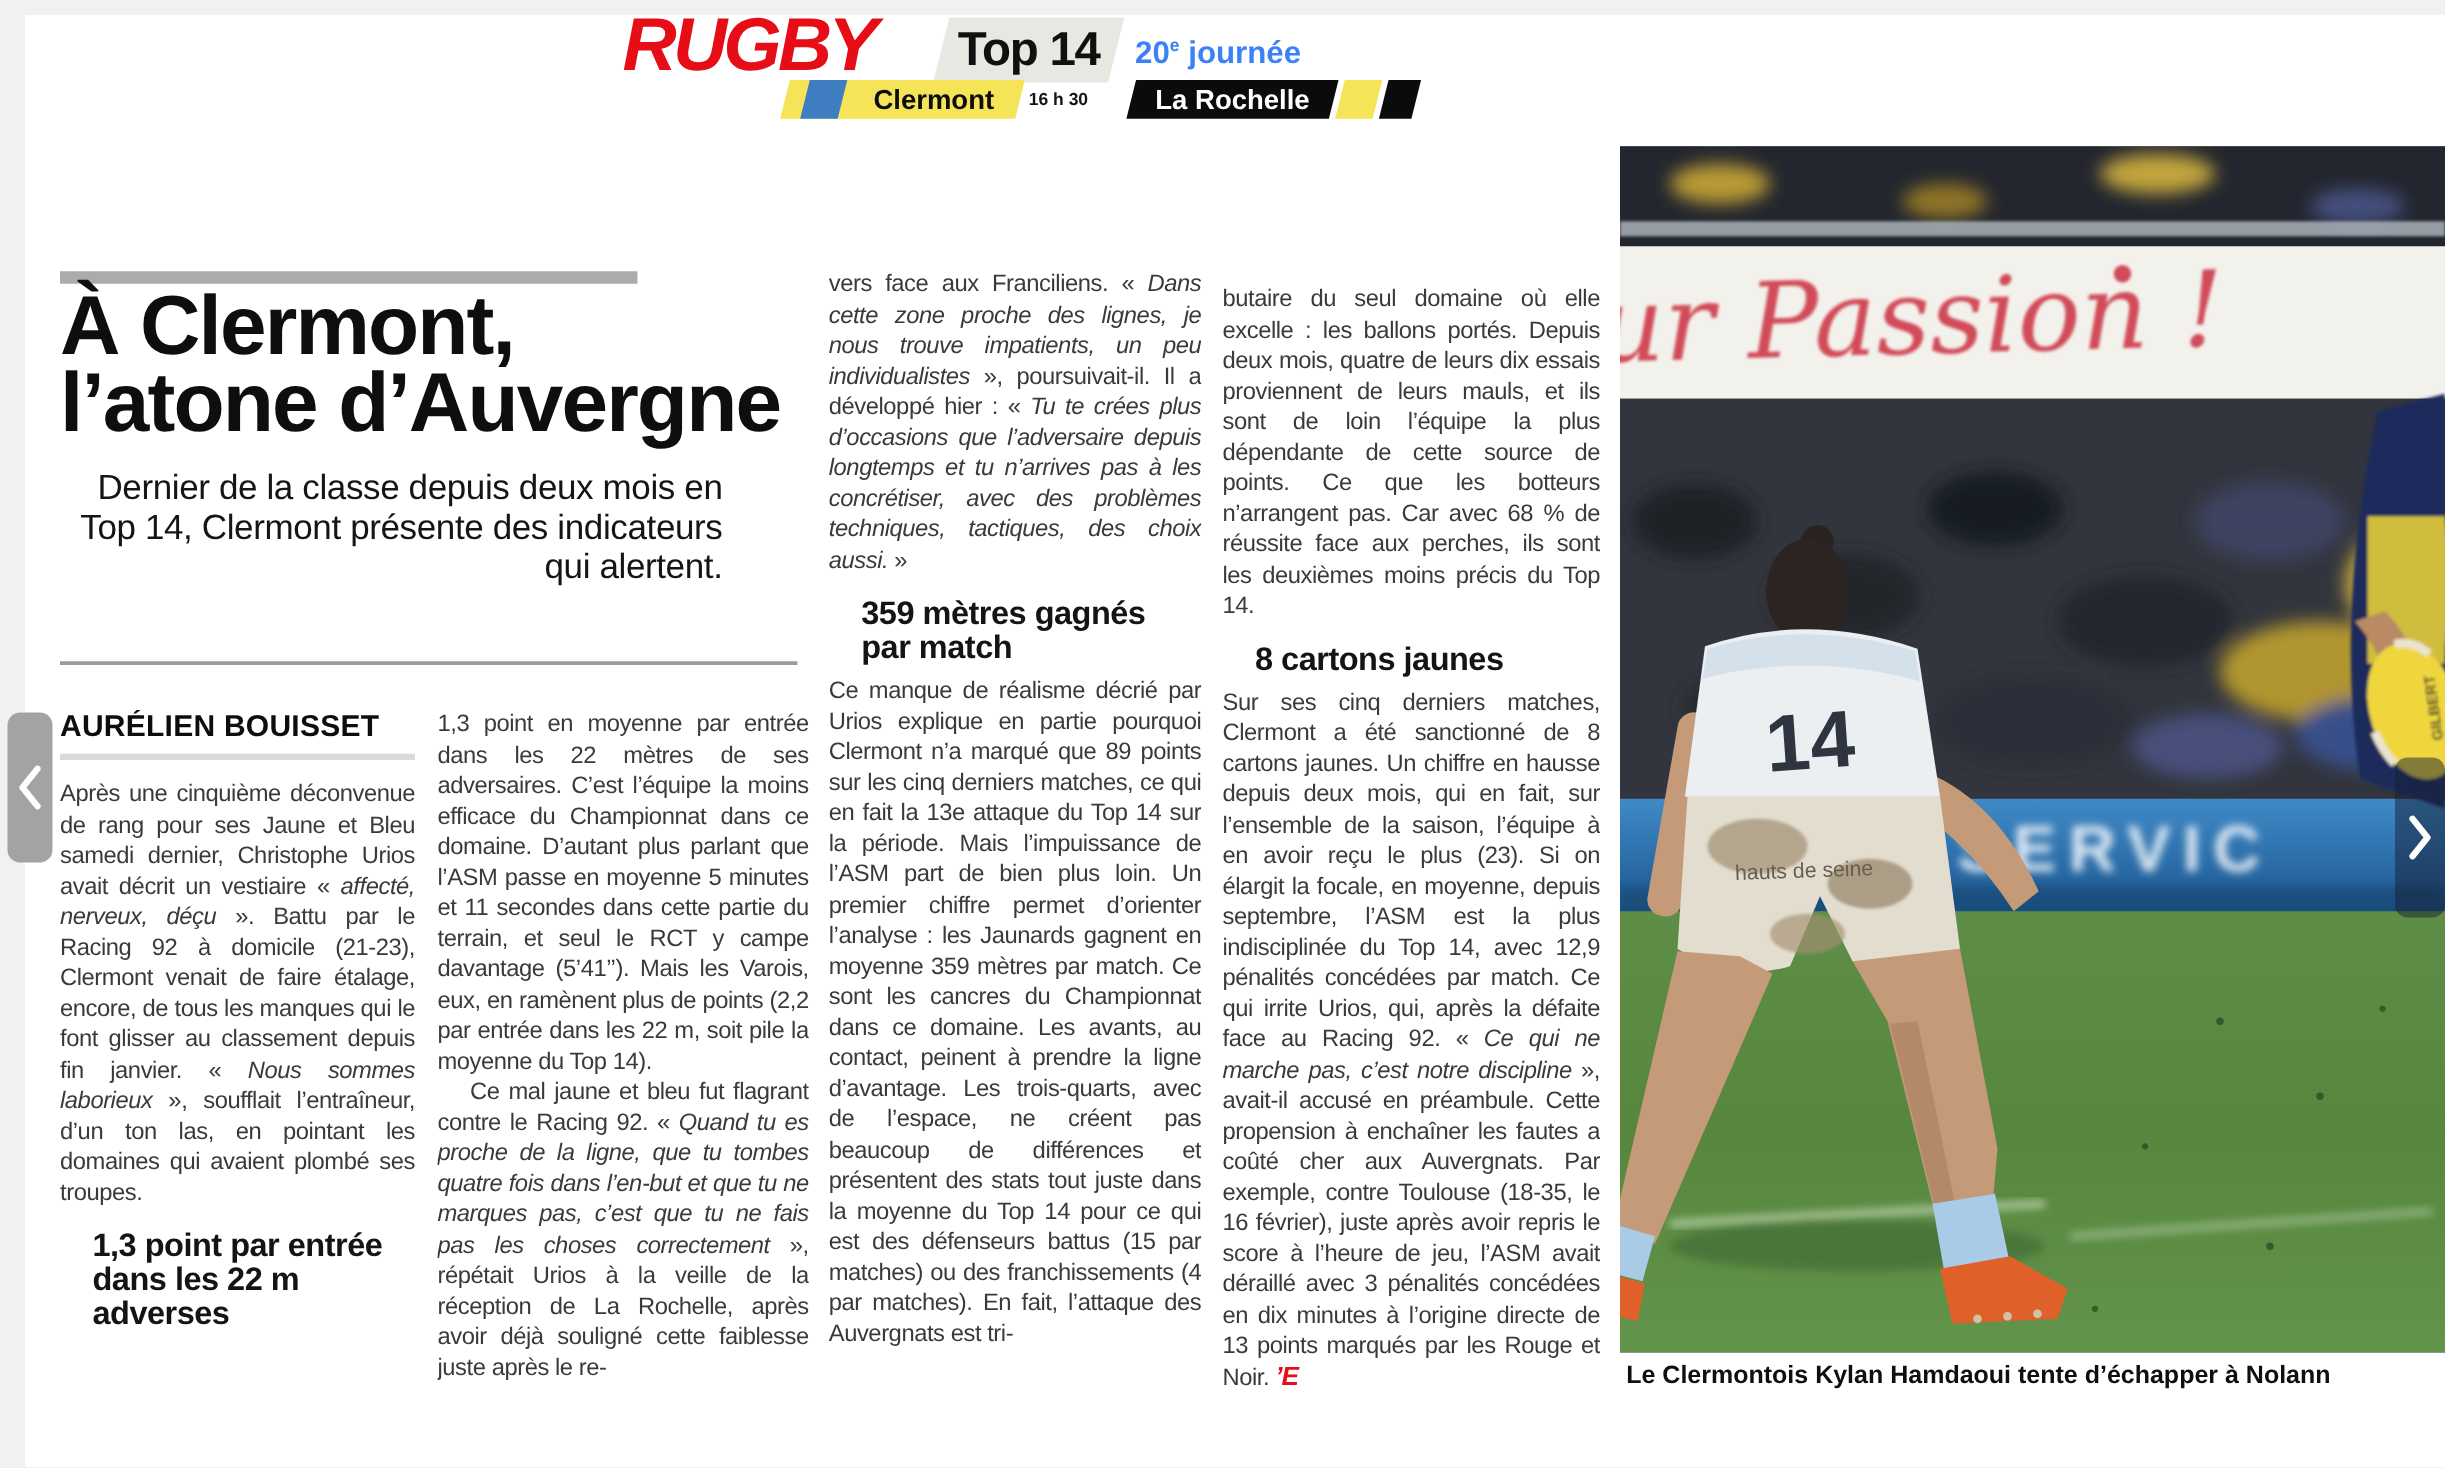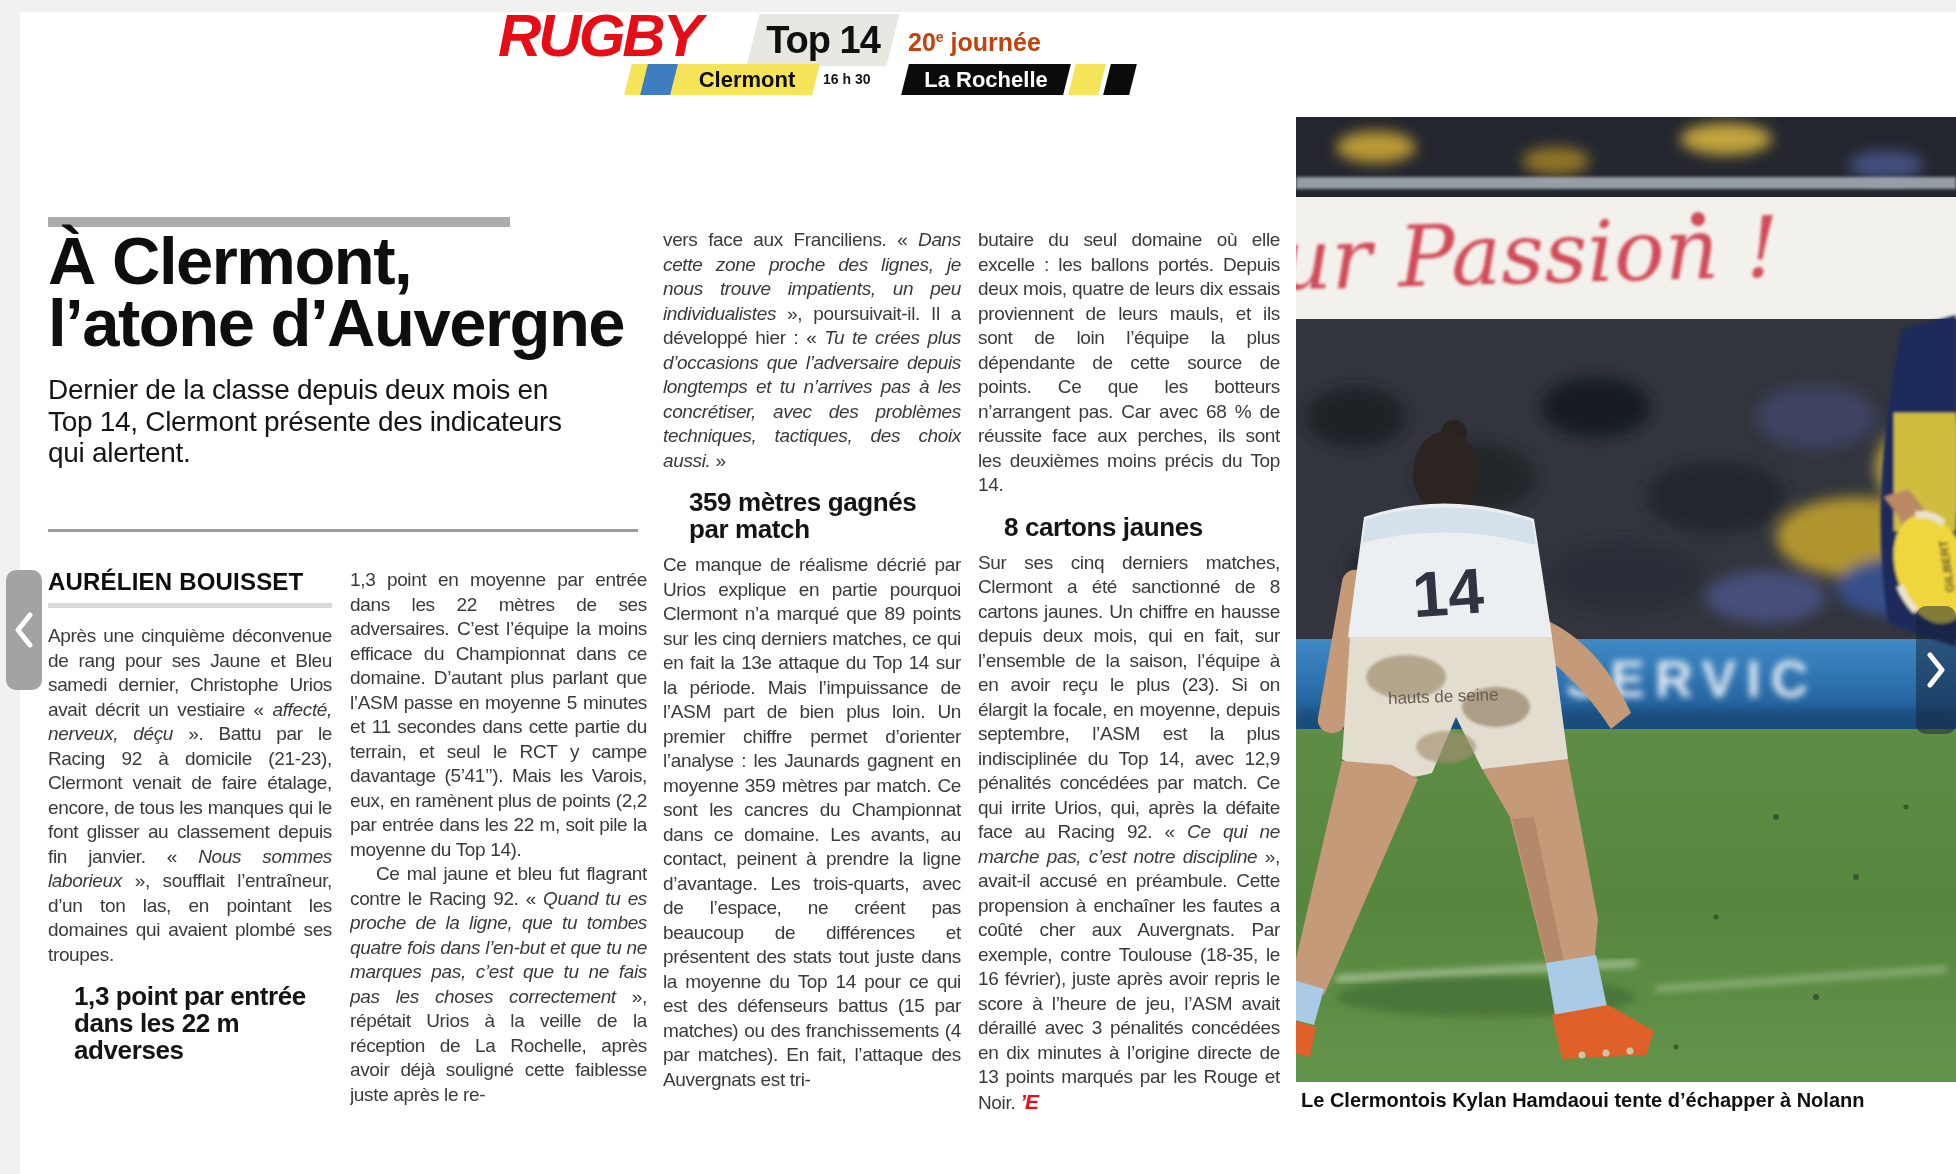--- a/index.html
+++ b/index.html
@@ -7,21 +7,21 @@
          font-family:"Liberation Sans","DejaVu Sans",sans-serif;}
   .sheet{position:absolute;left:20px;top:12px;width:1936px;height:1162px;background:#ffffff;}
 
   
   .rugby-logo{position:absolute;left:478px;top:-8px;font-size:60px;font-weight:900;font-style:italic;
               letter-spacing:-3px;color:#e60d17;line-height:64px;}
   .top14-plate{position:absolute;left:733px;top:2px;width:140px;height:52px;background:#e9e7e1;
                transform:skewX(-14deg);}
   .top14-plate .lbl{display:block;transform:skewX(14deg);text-align:center;font-size:38px;font-weight:800;
                     color:#101010;line-height:52px;letter-spacing:-1px;}
-  .journee{position:absolute;left:888px;top:16px;font-size:25px;font-weight:600;color:#c2410c;}
+  .journee{position:absolute;left:888px;top:16px;font-size:25px;font-weight:600;color:#3b82f6;}
   .journee sup{font-size:14px;}
 
   .matchbar{position:absolute;left:0;top:52px;width:100%;height:31px;}
   .plate{position:absolute;top:0;height:31px;transform:skewX(-14deg);}
   .plate .lbl{display:block;transform:skewX(14deg);font-size:22px;font-weight:700;line-height:31px;
               text-align:center;white-space:nowrap;}
   .home-plate{left:608px;width:188px;background:#f6e458;}
   .home-stripe{position:absolute;left:16px;top:0;width:30px;height:31px;background:#3d7dc0;}
   .home-plate .lbl{position:absolute;left:56px;right:6px;color:#0d0d0d;}
   .match-time{position:absolute;left:803px;top:0;width:72px;font-size:14px;font-weight:700;color:#141414;
@@ -29,28 +29,28 @@
   .away-plate{left:885px;width:162px;background:#0b0b0b;}
   .away-plate .lbl{position:absolute;left:4px;right:4px;color:#ffffff;}
   .stripe-y{left:1052px;width:30px;background:#f6e458;}
   .stripe-b{left:1087px;width:26px;background:#0b0b0b;}
 
   
   .kicker-bar{position:absolute;left:28px;top:205px;width:462px;height:10px;background:#ababab;}
   h1.headline{position:absolute;left:28px;top:218px;margin:0;font-size:67px;line-height:62px;
               font-weight:800;letter-spacing:-1.5px;color:#0e0e0e;}
   .dek{position:absolute;left:28px;top:362px;width:530px;margin:0;font-size:28px;line-height:31.5px;
-       font-weight:500;letter-spacing:-0.3px;color:#151515;}
+       font-weight:500;letter-spacing:-0.3px;color:#151515;text-align:right;}
   .rule{position:absolute;left:28px;top:517px;width:590px;height:3px;background:#9c9c9c;}
 
   
   .col{position:absolute;overflow:hidden;}
   .col1{left:28px;top:556px;width:284px;height:600px;}
   .col2{left:330px;top:556px;width:297px;height:600px;}
-  .col3{left:643px;top:216px;width:298px;height:942px;}
+  .col3{left:643px;top:204px;width:298px;height:942px;}
   .col4{left:958px;top:216px;width:302px;height:942px;}
 
   .byline{font-size:24px;font-weight:800;letter-spacing:.2px;color:#0d0d0d;}
   .byline-rule{width:100%;height:5px;background:#d9d9d9;margin:7px 0 16px 0;}
 
   .col p{margin:0;font-size:19px;line-height:24.5px;letter-spacing:-0.35px;color:#3a3a3a;
          text-align:justify;hyphens:auto;-webkit-hyphens:auto;}
   .col p.indent{text-indent:26px;}
   .col h3{margin:16px 0 10px 0;padding-left:26px;font-size:26px;line-height:27px;font-weight:800;
           color:#141414;letter-spacing:-0.4px;}

